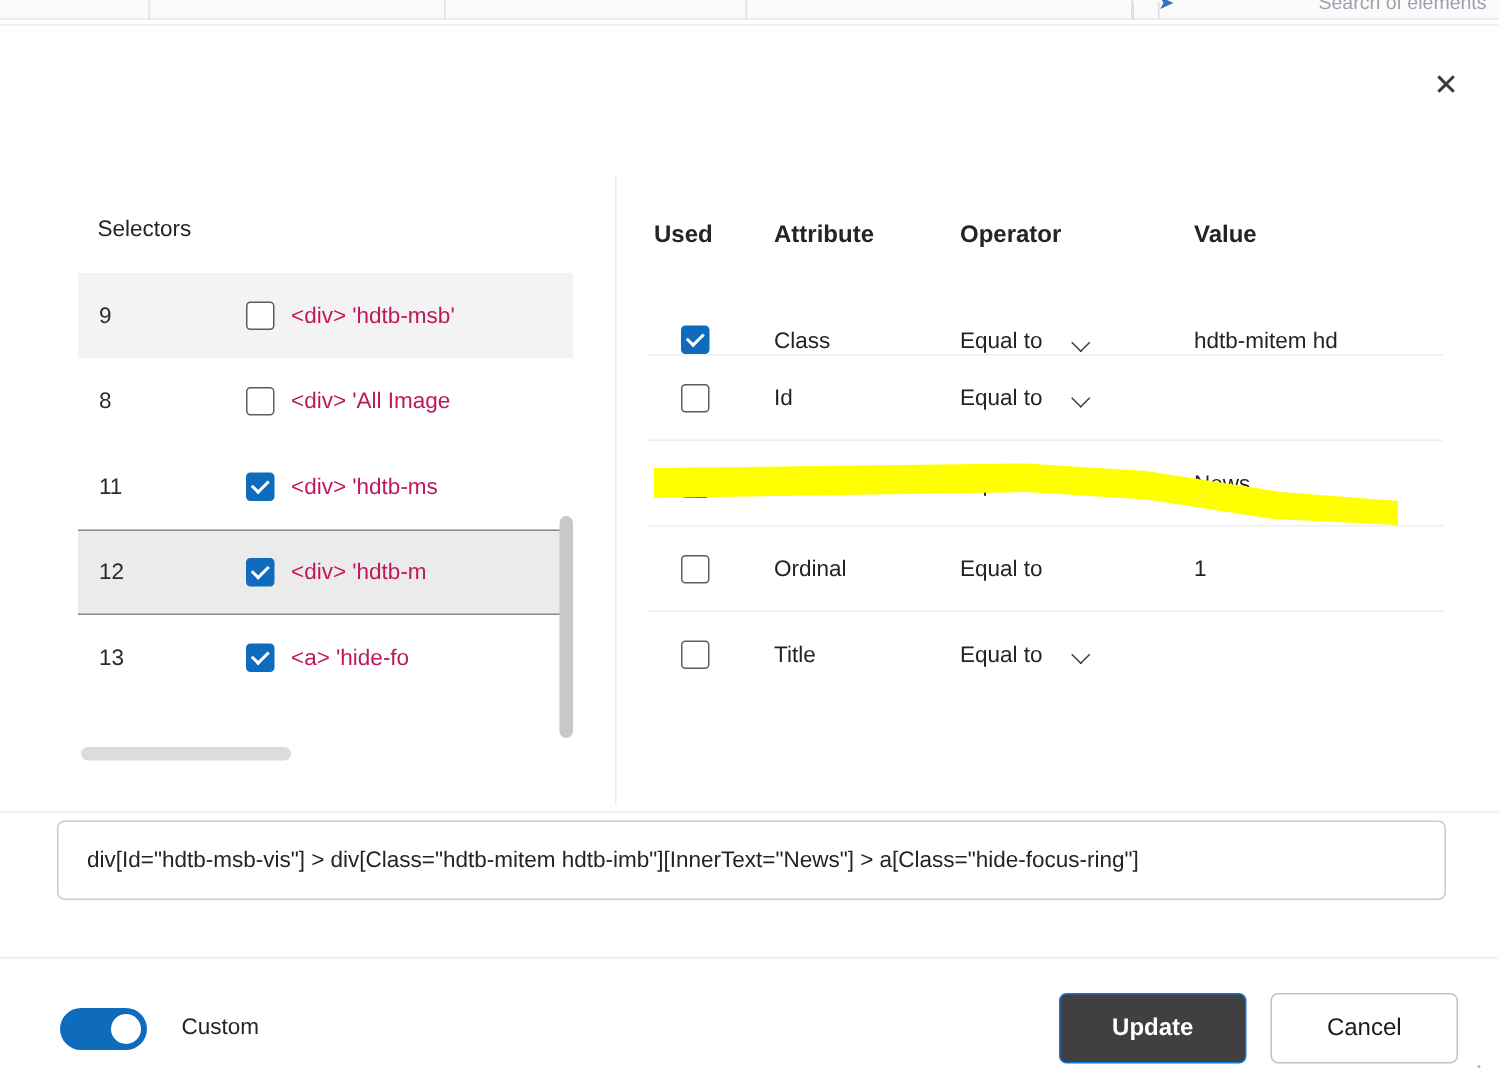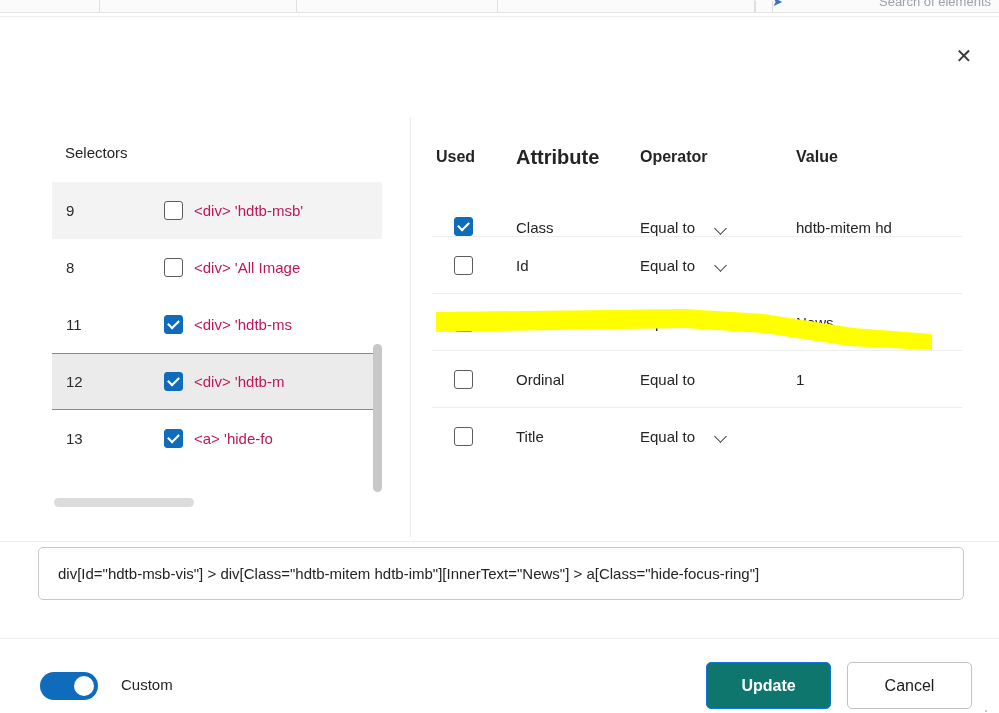--- a/index.html
+++ b/index.html
@@ -220,21 +220,21 @@
   }
 
   .btn {
     position: absolute; top: 645px; height: 47px;
     border-radius: 5px;
     display: flex; align-items: center; justify-content: center;
     font-size: 16px; cursor: pointer; user-select: none;
   }
   .btn-primary {
     left: 706px; width: 125px;
-    background: #0f766e; color: #ffffff; border: 1px solid #1175dd;
+    background: #404040; color: #ffffff; border: 1px solid #1175dd;
     font-weight: bold;
   }
   .btn-secondary {
     left: 847px; width: 125px;
     background: #ffffff; color: #1b1b1b; border: 1px solid #c2c2c2;
   }
 
   #resize-grip {
     position: absolute; left: 974px; top: 692px;
     width: 14px; height: 14px; cursor: nwse-resize;
@@ -302,21 +302,21 @@
         <div class="sel-text">&lt;a&gt; 'hide-fo</div>
       </div>
     </div>
 
   <div id="list-vscroll"></div>
   <div id="list-hscroll"></div>
 
   <div id="attr-table">
     <div class="attr-head">
       <div class="col-used cell-text" style="font-weight:bold;font-size:16px">Used</div>
-      <div class="col-attr cell-text" style="font-weight:bold;font-size:20px">Attribute</div>
+      <div class="col-attr cell-text" style="font-weight:bold;font-size:16px">Attribute</div>
       <div class="col-op cell-text" style="font-weight:bold;font-size:16px">Operator</div>
       <div class="col-val cell-text" style="font-weight:bold;font-size:16px">Value</div>
     </div>
     <div id="attr-rows">
         <div class="attr-row">
           <div class="col-used">
             <div class="cbox checked"></div>
           </div>
           <div class="col-attr cell-text">Class</div>
           <div class="col-op">

